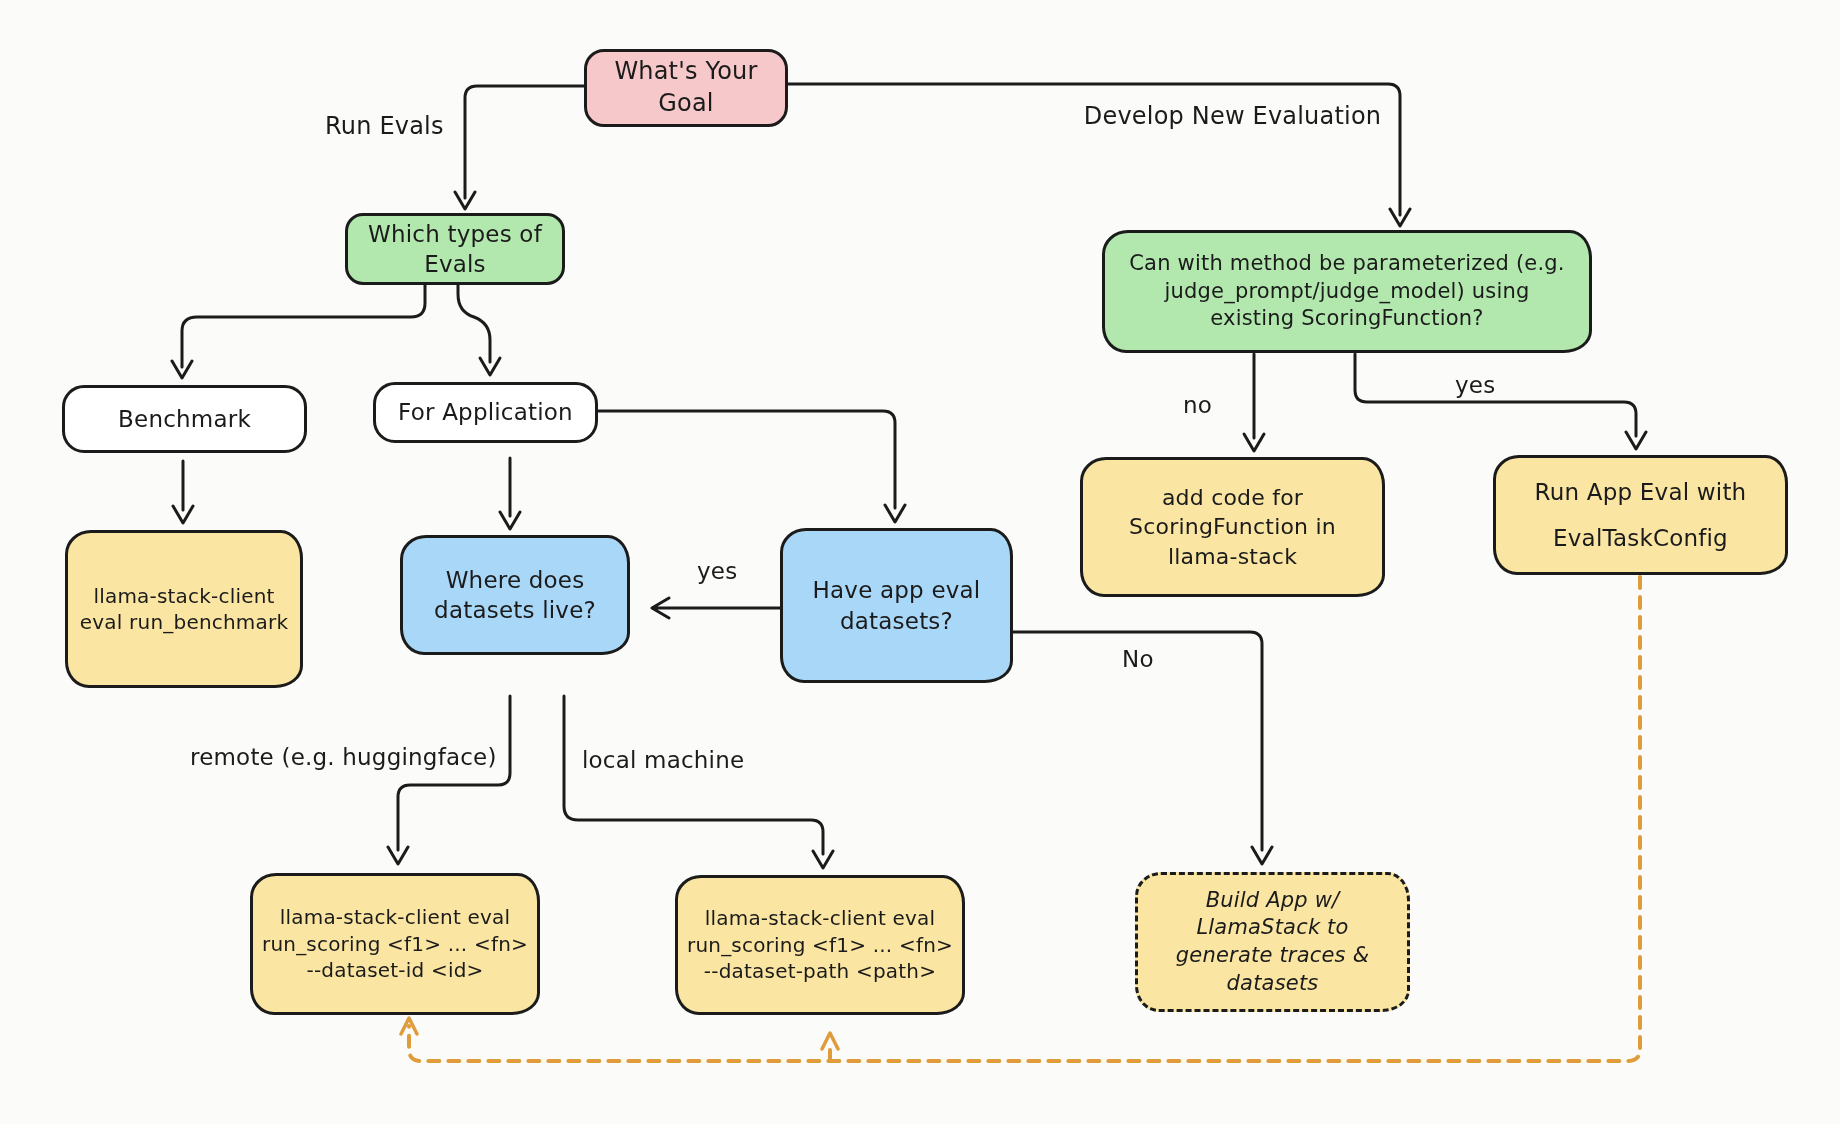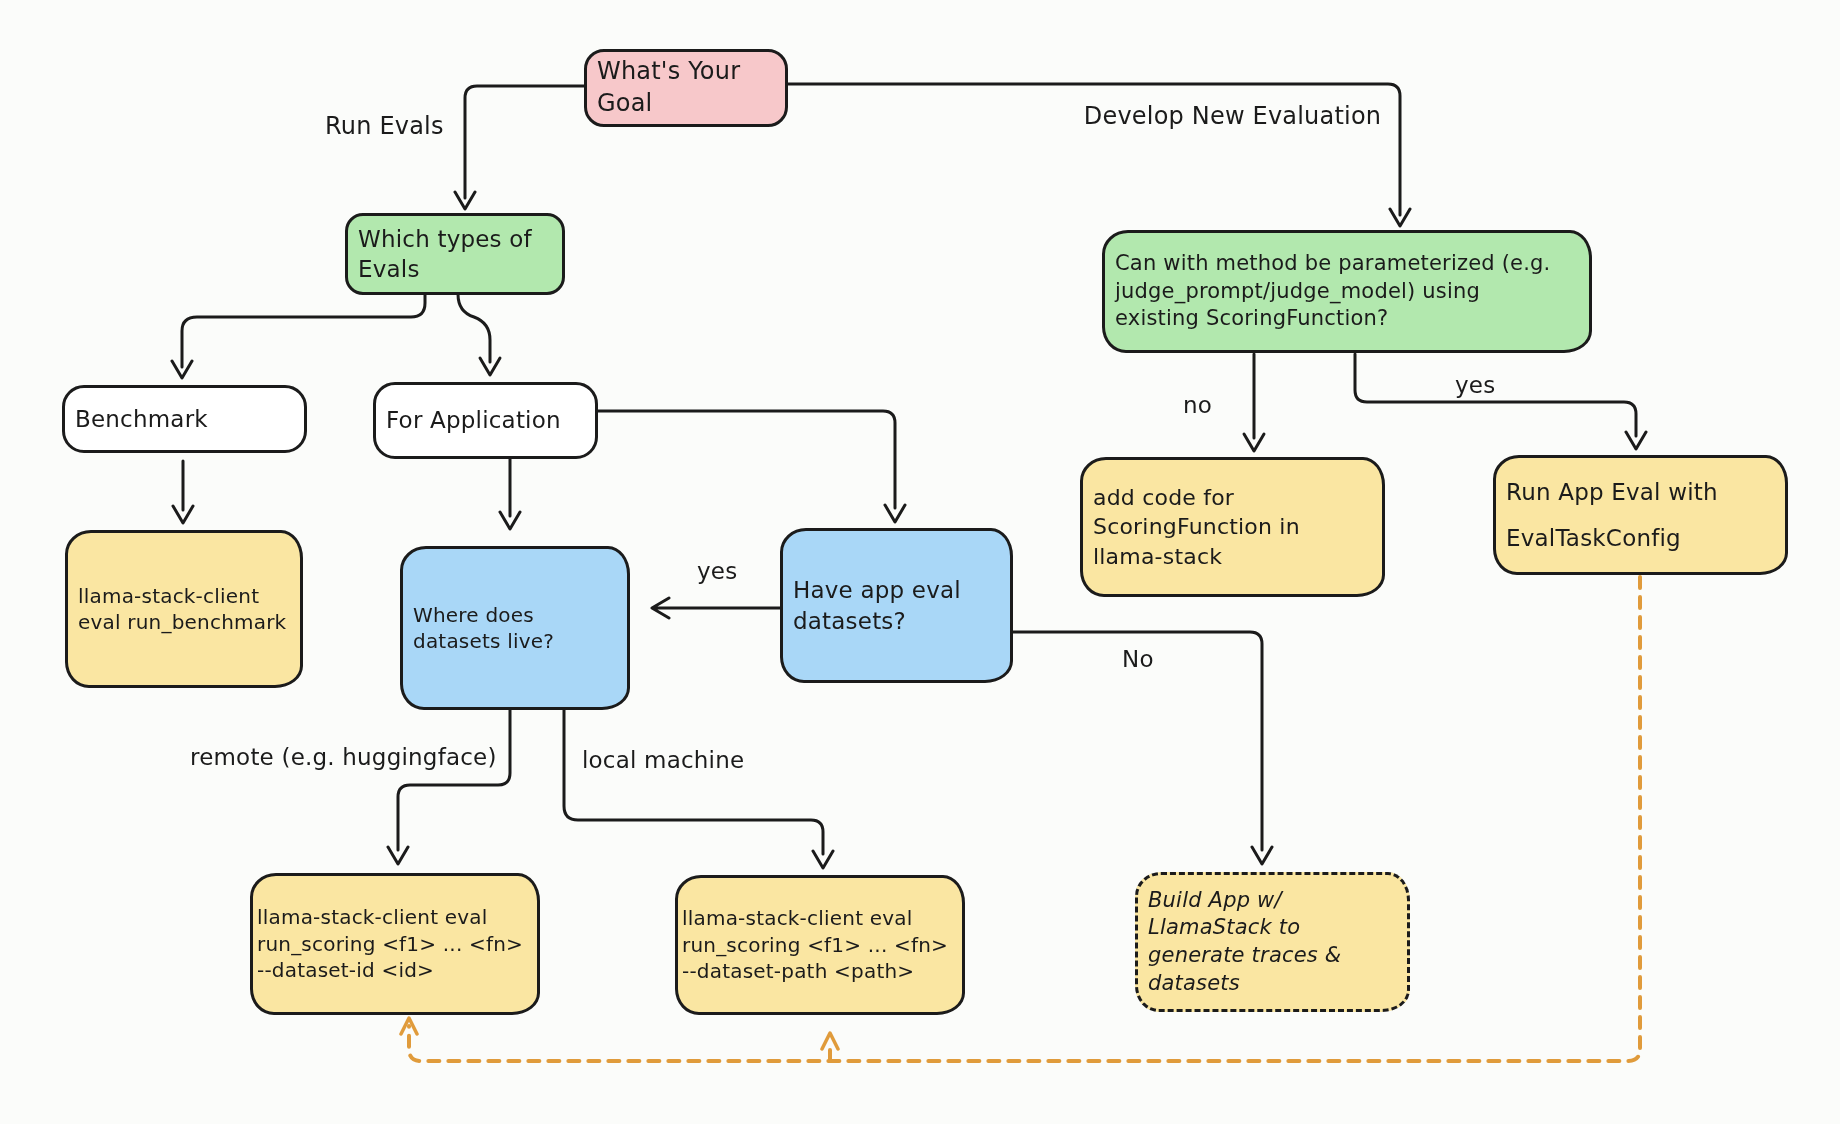--- a/index.html
+++ b/index.html
@@ -2,21 +2,21 @@
 <html><head>
 <meta charset="utf-8">
 <style>
   html,body{margin:0;padding:0;background:#fbfcfa;}
   body{font-family:"DejaVu Sans",sans-serif;color:#1b1b1b;}
   #canvas{position:relative;width:1840px;height:1124px;background:#fbfcfa;overflow:hidden;}
   #edges{position:absolute;left:0;top:0;width:1840px;height:1124px;}
   .node{
     position:absolute;box-sizing:border-box;
     border:3px solid #1b1b1b;
-    display:flex;flex-direction:column;justify-content:center;align-items:flex-start;
+    display:flex;flex-direction:column;justify-content:center;align-items:center;
     text-align:center;font-size:22px;line-height:1.32;letter-spacing:.2px;
     border-radius:26px 22px 28px 24px / 24px 28px 22px 26px;
     padding:4px 10px;
   }
   .node .ln{white-space:nowrap;}
   .dashed{border-style:dashed;font-style:italic;}
   .elabel{position:absolute;font-size:23px;white-space:nowrap;letter-spacing:.2px;}
   .elabel.center{text-align:center;white-space:normal;}
 </style>
 </head>
@@ -40,39 +40,39 @@
     <path d="M 1355 354 L 1355 390 Q 1355 402 1367 402 L 1624 402 Q 1636 402 1636 414 L 1636 436 M 1626 432 L 1636 449 L 1646 432"></path>
     <path stroke="#e09b3b" stroke-width="4" stroke-dasharray="11 9" d="M 1640 577 L 1640 1049 Q 1640 1061 1628 1061 L 421 1061 Q 409 1061 409 1049 L 409 1026 M 830 1061 L 830 1042"></path>
     <path stroke="#e09b3b" stroke-width="3.5" d="M 401 1034 L 409 1018 L 417 1034 M 822 1049 L 830 1033 L 838 1049"></path>
   </svg>
 
   <div class="node" style="left: 584px; top: 49px; width: 204px; height: 78px; font-size: 24px; border-radius: 20px; background: rgb(247, 200, 202);">
     <div class="ln">What's Your</div>
     <div class="ln">Goal</div>
   </div>
 
-  <div class="node" style="left: 345px; top: 213px; width: 220px; height: 82px; font-size: 23px; border-radius: 18px; background: rgb(178, 232, 174);">
+  <div class="node" style="left: 345px; top: 213px; width: 220px; height: 72px; font-size: 23px; border-radius: 18px; background: rgb(178, 232, 174);">
     <div class="ln">Which types of</div>
     <div class="ln">Evals</div>
   </div>
 
   <div class="node" style="left: 62px; top: 385px; width: 245px; height: 68px; font-size: 23px; border-radius: 22px; background: rgb(255, 255, 255);">
     <div class="ln">Benchmark</div>
   </div>
 
-  <div class="node" style="left: 373px; top: 382px; width: 225px; height: 77px; font-size: 23px; border-radius: 22px; background: rgb(255, 255, 255);">
+  <div class="node" style="left: 373px; top: 382px; width: 225px; height: 61px; font-size: 23px; border-radius: 22px; background: rgb(255, 255, 255);">
     <div class="ln">For Application</div>
   </div>
 
   <div class="node" style="left: 65px; top: 530px; width: 238px; height: 158px; font-size: 20px; background: rgb(250, 230, 162);">
     <div class="ln">llama-stack-client</div>
     <div class="ln">eval run_benchmark</div>
   </div>
 
-  <div class="node" style="left: 400px; top: 535px; width: 230px; height: 164px; font-size: 20px; background: rgb(169, 215, 247); margin-top: 11px;">
+  <div class="node" style="left: 400px; top: 535px; width: 230px; height: 120px; font-size: 23px; background: rgb(169, 215, 247);">
     <div class="ln">Where does</div>
     <div class="ln">datasets live?</div>
   </div>
 
   <div class="node" style="left: 780px; top: 528px; width: 233px; height: 155px; font-size: 23px; background: rgb(169, 215, 247);">
     <div class="ln">Have app eval</div>
     <div class="ln">datasets?</div>
   </div>
 
   <div class="node" style="left: 1102px; top: 230px; width: 490px; height: 123px; font-size: 21px; background: rgb(178, 232, 174);">

